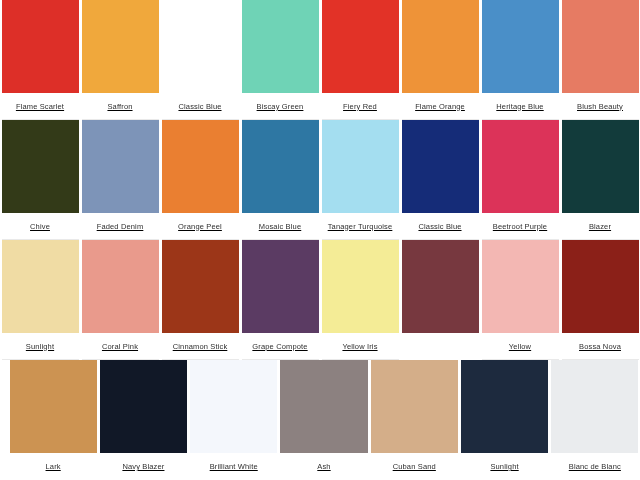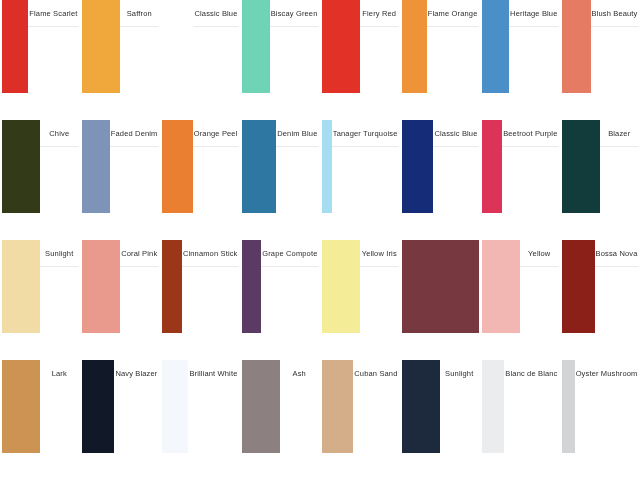--- a/index.html
+++ b/index.html
@@ -24,28 +24,30 @@
   }
   .palette-row {
     display: flex;
     flex-direction: row;
     width: 100%;
     height: 120px;
     box-sizing: border-box;
   }
   .palette-row:last-child {
     height: 120px;
+    padding-left: 8px;
   }
   .swatch-cell {
     flex: 1 1 0;
     display: flex;
-    flex-direction: row;
+    flex-direction: column;
     box-sizing: border-box;
     padding: 0 1.5px;
     min-width: 0;
+    text-decoration: underline;
   }
   .swatch-chip {
     width: 100%;
     height: 93px;
     box-sizing: border-box;
     display: block;
   }
   .swatch-label-band {
     height: 27px;
     width: 100%;
@@ -144,21 +146,21 @@
       </div>
       <div class="swatch-cell">
         <div class="swatch-chip" style="background-color: rgb(234, 127, 49);"></div>
         <div class="swatch-label-band">
           <span class="swatch-label">Orange Peel</span>
         </div>
       </div>
       <div class="swatch-cell">
         <div class="swatch-chip" style="background-color: rgb(46, 119, 163);"></div>
         <div class="swatch-label-band">
-          <span class="swatch-label">Denim Blue</span>
+          <span class="swatch-label">Mosaic Blue</span>
         </div>
       </div>
       <div class="swatch-cell">
         <div class="swatch-chip" style="background-color: rgb(164, 222, 240);"></div>
         <div class="swatch-label-band">
           <span class="swatch-label">Tanager Turquoise</span>
         </div>
       </div>
       <div class="swatch-cell">
         <div class="swatch-chip" style="background-color: rgb(21, 44, 120);"></div>
@@ -260,22 +262,16 @@
       <div class="swatch-cell">
         <div class="swatch-chip" style="background-color: rgb(29, 42, 62);"></div>
         <div class="swatch-label-band">
           <span class="swatch-label">Sunlight</span>
         </div>
       </div>
       <div class="swatch-cell">
         <div class="swatch-chip" style="background-color: rgb(234, 236, 238);"></div>
         <div class="swatch-label-band">
           <span class="swatch-label">Blanc de Blanc</span>
-        </div>
-      </div>
-      <div class="swatch-cell">
-        <div class="swatch-chip" style="background-color: rgb(210, 212, 214);"></div>
-        <div class="swatch-label-band">
-          <span class="swatch-label">Oyster Mushroom</span>
         </div>
       </div>
     </div>
   </div>
 
 </body></html>

